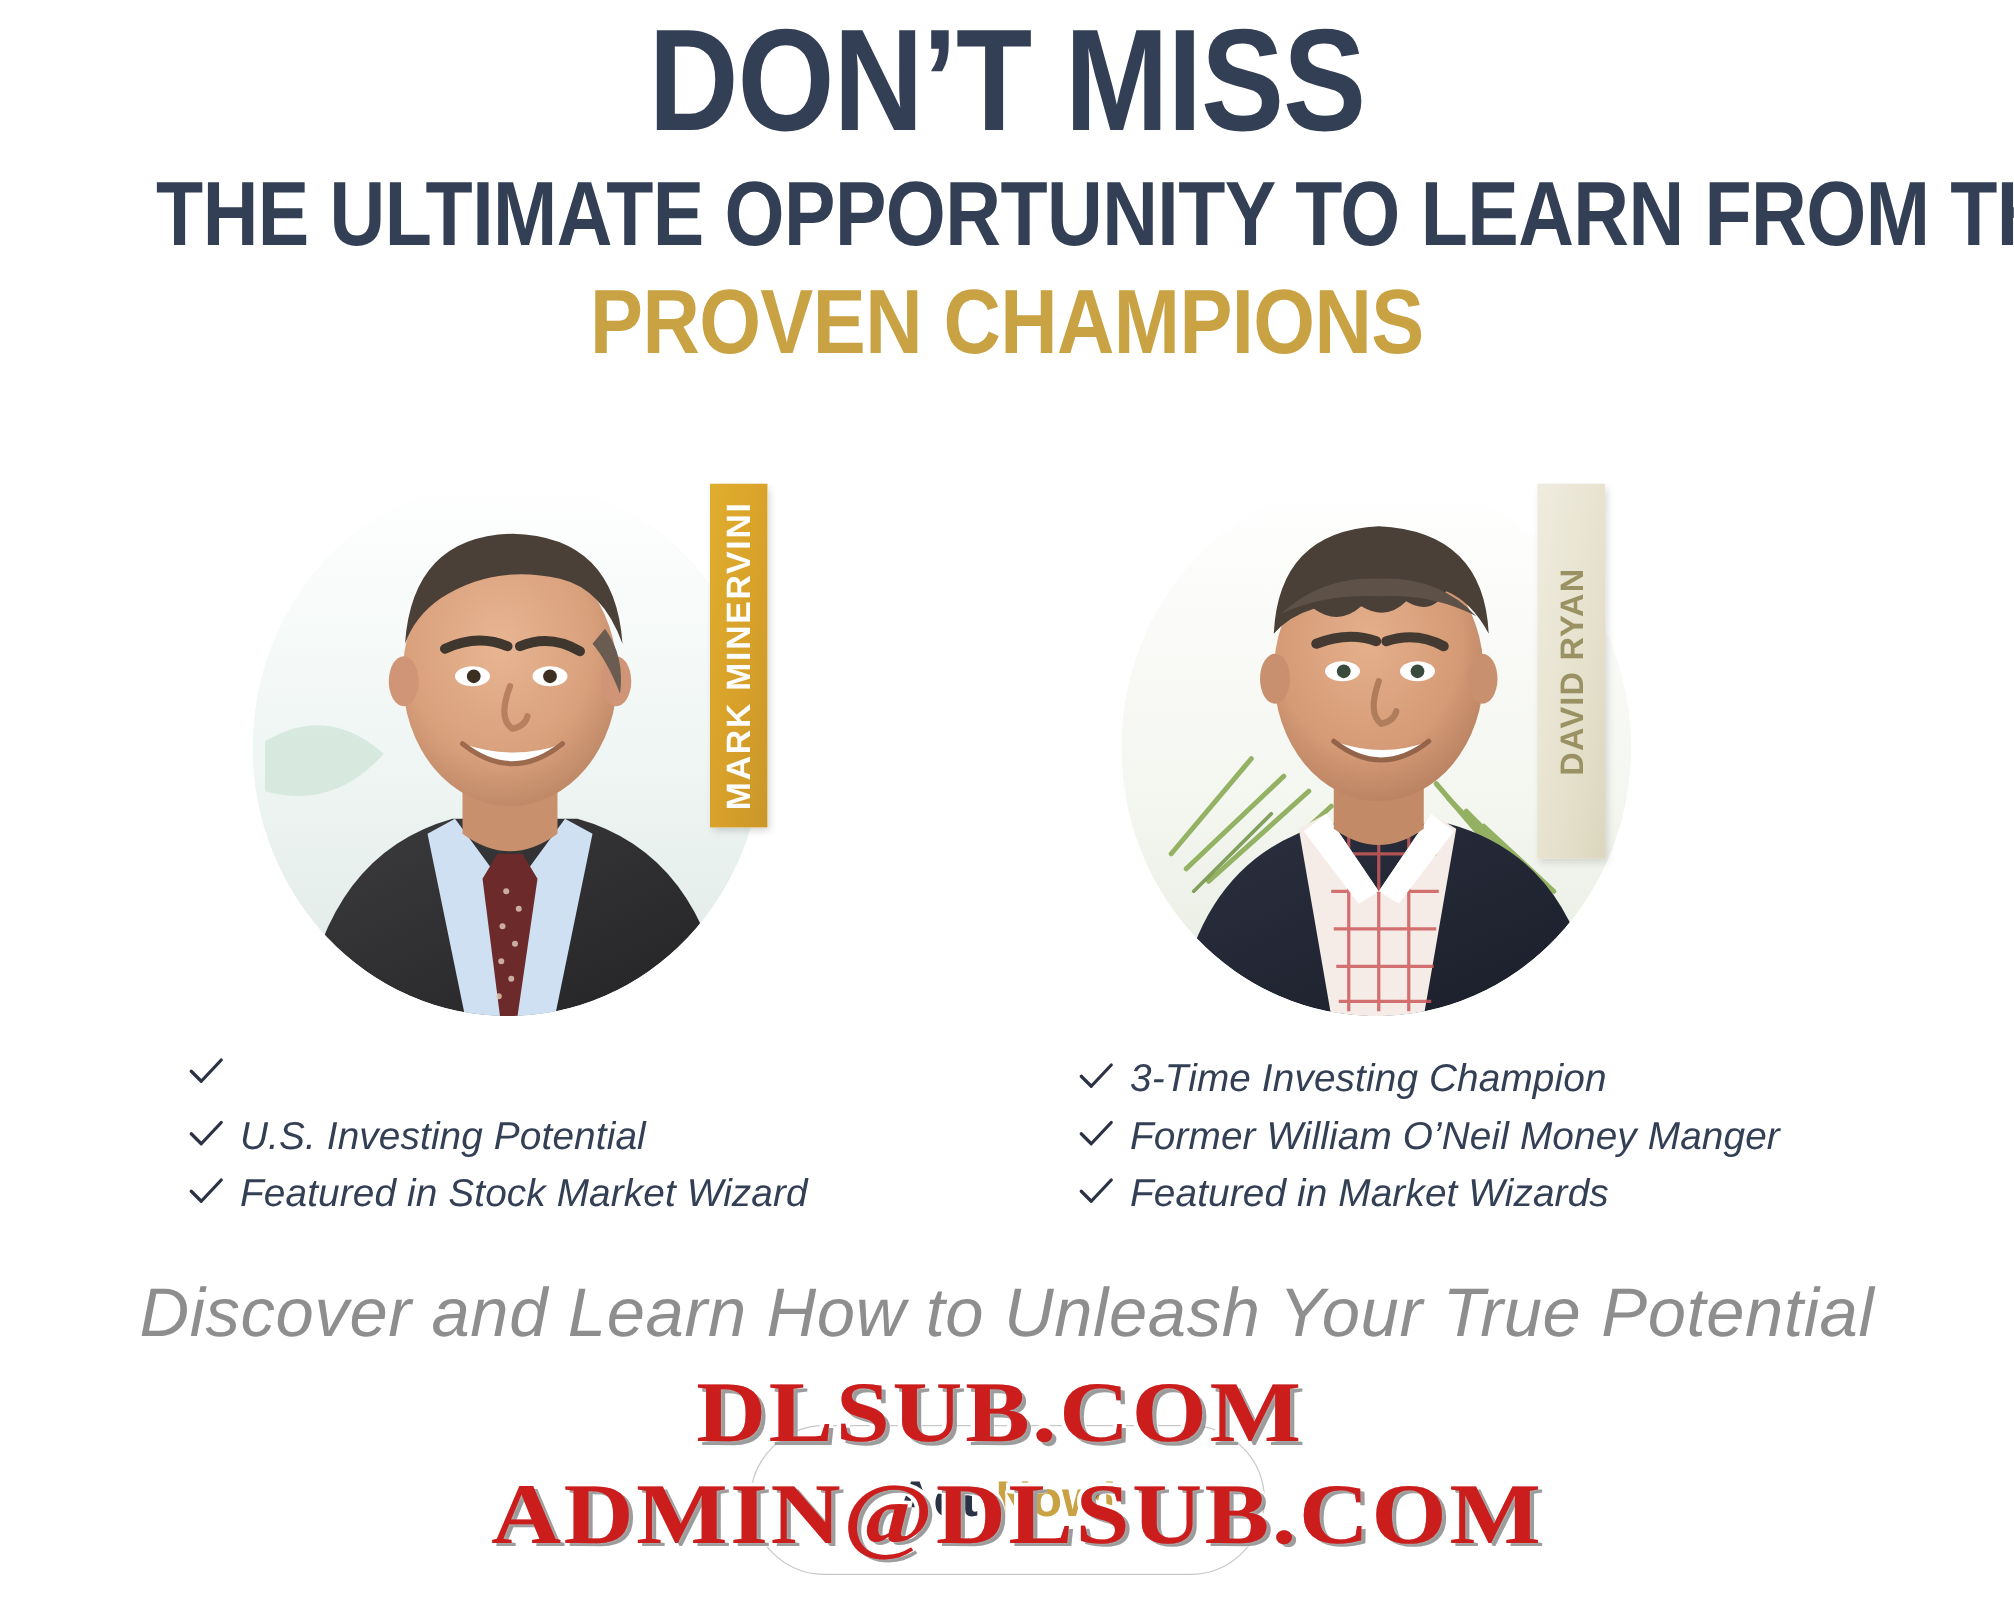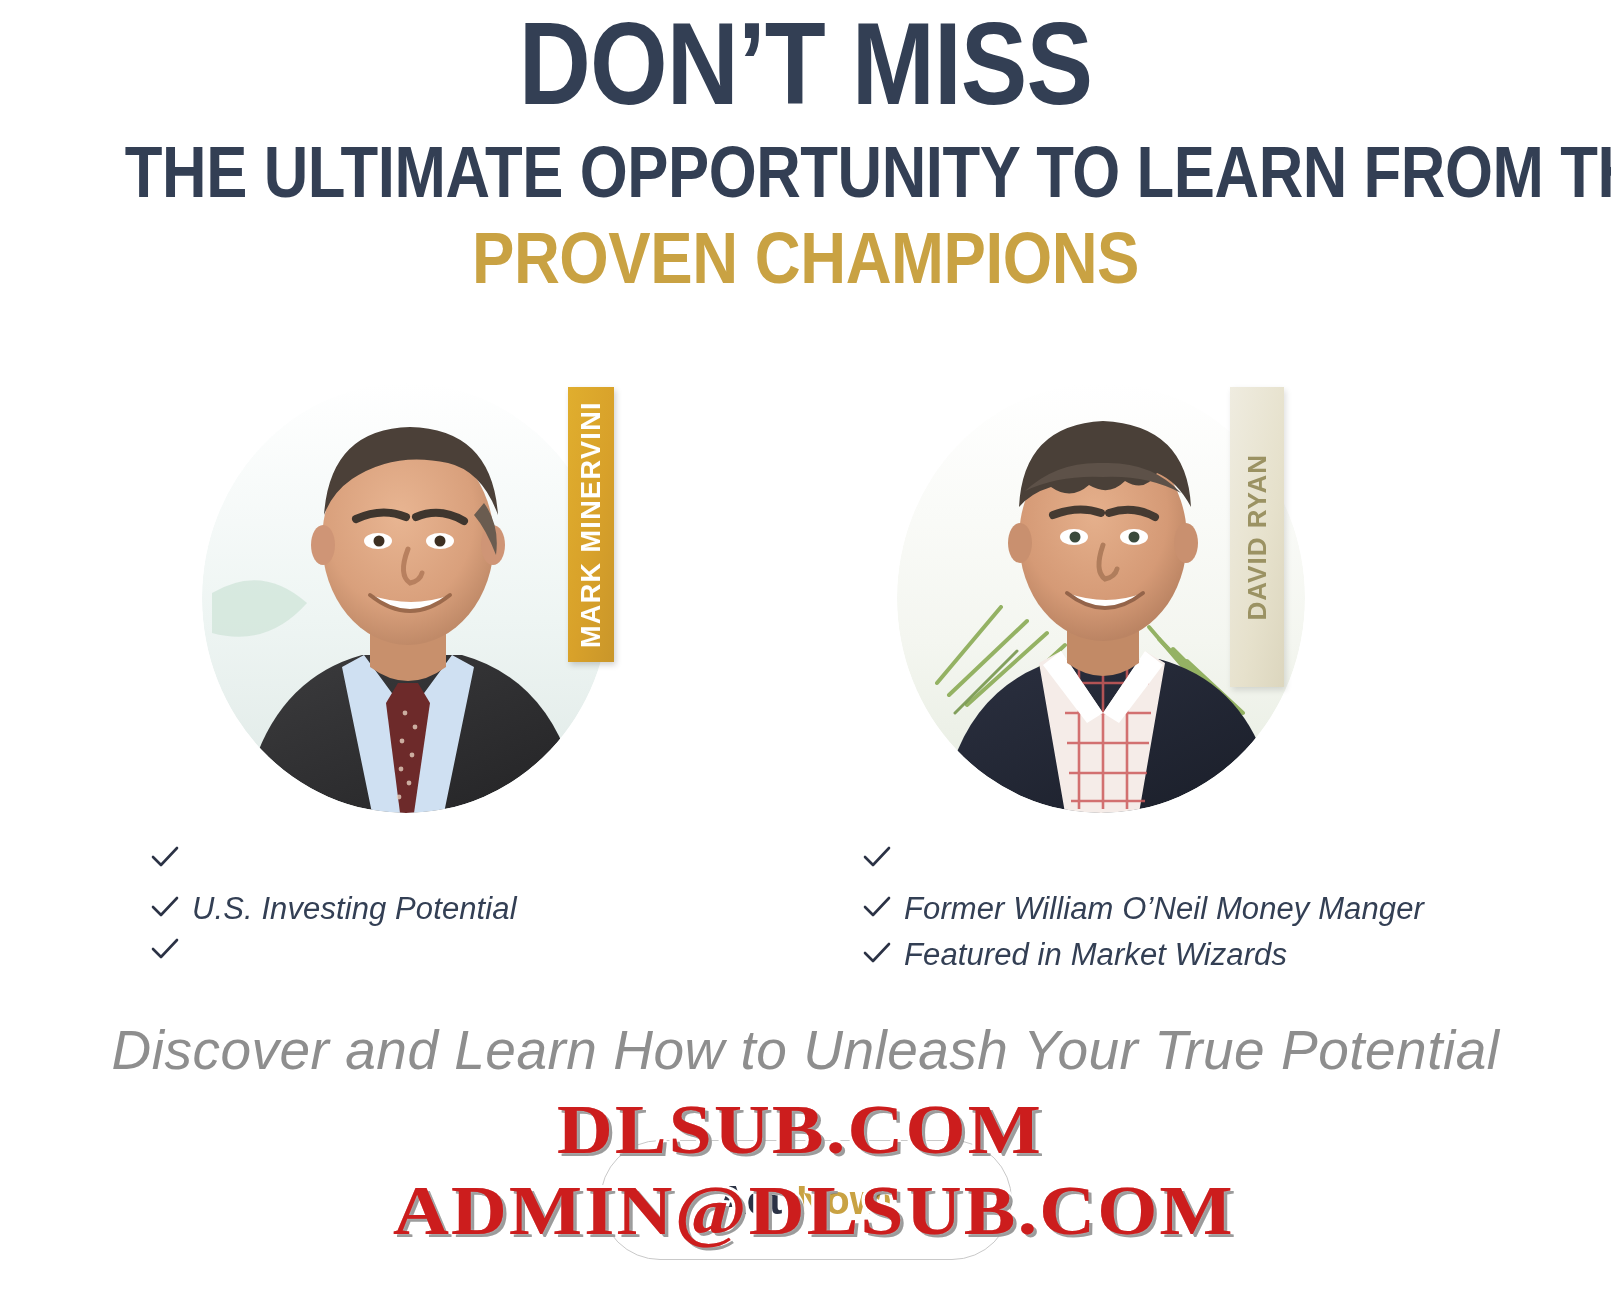--- a/index.html
+++ b/index.html
@@ -415,30 +415,32 @@
         </svg>
     </span>
     <span class="bullet-text">U.S. Investing Potential</span>
   </div>
   <div class="bullet-row">
     <span class="check">
       <svg width="30" height="24" viewBox="0 0 30 24">
           <path d="M3 12 L11 20 L27 3" fill="none" stroke="#2b3245" stroke-width="2.6" stroke-linecap="round" stroke-linejoin="round"></path>
         </svg>
     </span>
+    <span class="bullet-text">Featured in Stock Market Wizard</span>
   </div>
 </div>
 
 <div class="bullets right">
   <div class="bullet-row">
     <span class="check">
       <svg width="30" height="24" viewBox="0 0 30 24">
           <path d="M3 12 L11 20 L27 3" fill="none" stroke="#2b3245" stroke-width="2.6" stroke-linecap="round" stroke-linejoin="round"></path>
         </svg>
     </span>
+    <span class="bullet-text">3-Time Investing Champion</span>
   </div>
   <div class="bullet-row">
     <span class="check">
       <svg width="30" height="24" viewBox="0 0 30 24">
           <path d="M3 12 L11 20 L27 3" fill="none" stroke="#2b3245" stroke-width="2.6" stroke-linecap="round" stroke-linejoin="round"></path>
         </svg>
     </span>
     <span class="bullet-text">Former William O’Neil Money Manger</span>
   </div>
   <div class="bullet-row">

